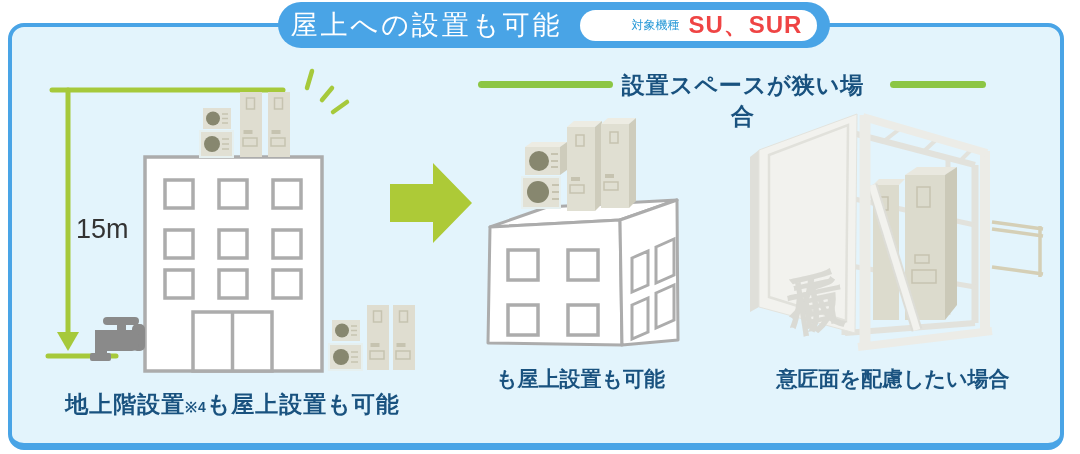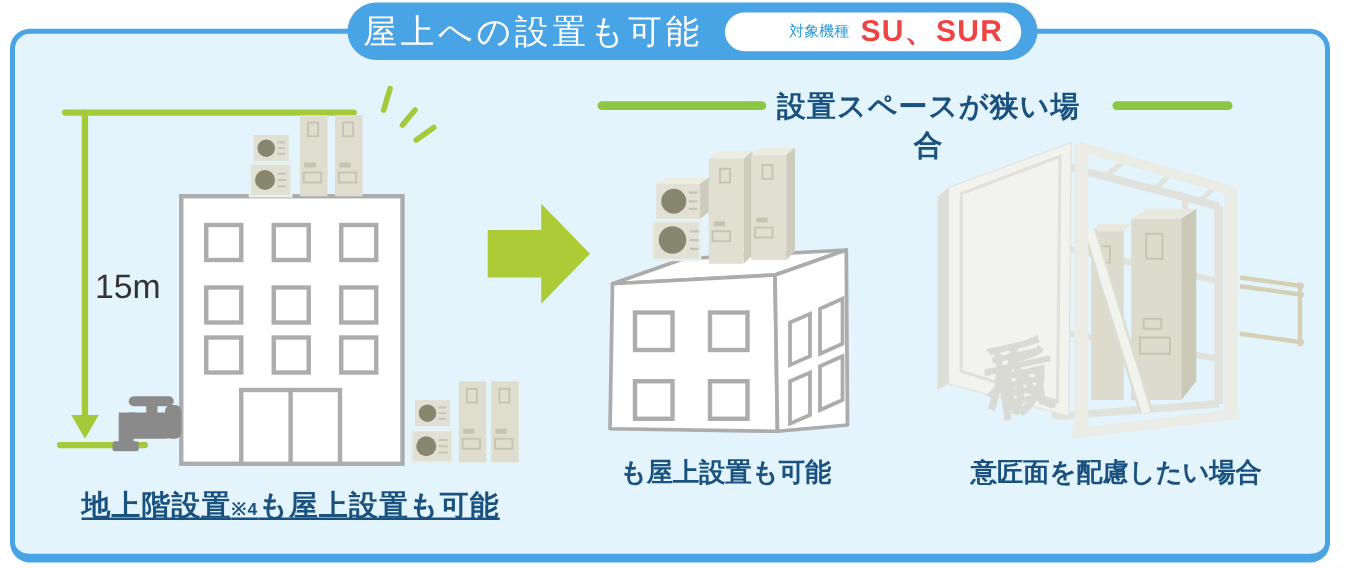--- a/index.html
+++ b/index.html
@@ -14,21 +14,21 @@
             background:#49A4E6; border-radius:24px; display:flex; align-items:center;
             justify-content:center; gap:18px; z-index:5; }
   .banner-title { color:#ffffff; font-size:27px; font-weight:normal; letter-spacing:3px; }
   .badge { background:#ffffff; height:31px; border-radius:17px; display:flex;
            align-items:center; gap:9px; padding:0 15px; }
   .badge-label { color:#2A9AD7; font-size:12px; font-weight:normal;margin-left:36px; }
   .badge-models { color:#ef4444; font-size:24px; font-weight:bold; letter-spacing:1px; }
 
   .abs { position:absolute; }
   .caption { position:absolute; color:#19527F; font-weight:bold; text-align:center; }
-  .cap1 { left:55px; top:389px; width:355px; font-size:23px; letter-spacing:1px;text-decoration:underline; }
+  .cap1 { left:55px; top:389px; width:355px; font-size:23px; letter-spacing:1px; }
   .cap1 .note { font-size:14px; }
   .cap2 { left:448px; top:365px; width:265px; font-size:21px; line-height:28px; }
   .cap3 { left:738px; top:365px; width:310px; font-size:21px; line-height:28px; }
 
   .section-title { position:absolute; left:610px; top:70px; width:266px; text-align:center;
                    color:#19527F; font-size:23px; font-weight:bold; letter-spacing:1px; }
   .rule { position:absolute; top:81px; height:7px; background:#8CC644; border-radius:4px; }
   .rule-left { left:478px; width:135px; }
   .rule-right { left:890px; width:96px; }
 

